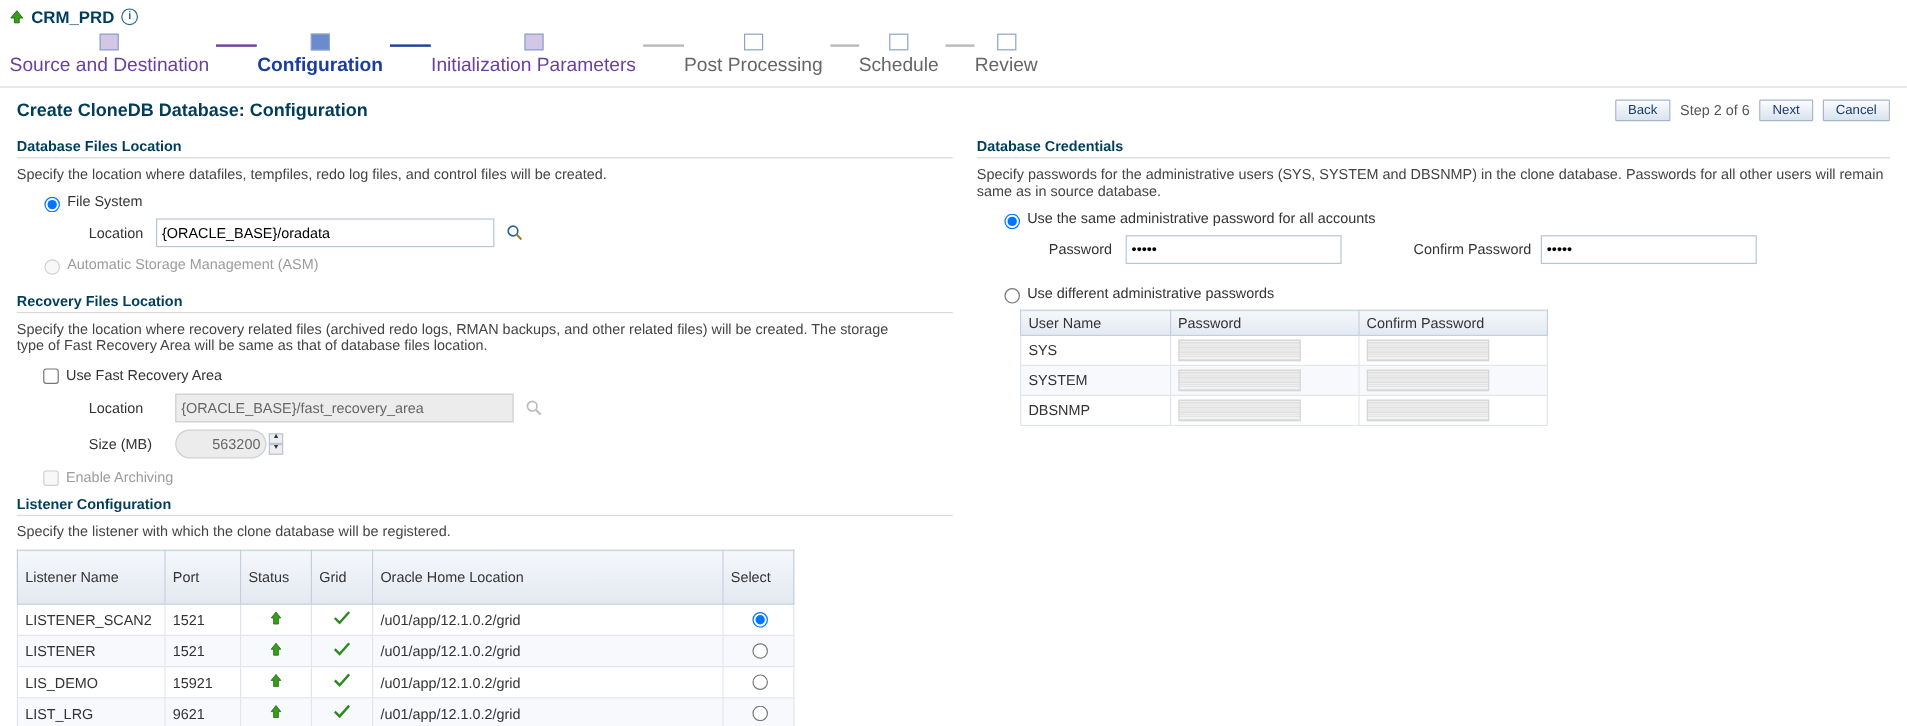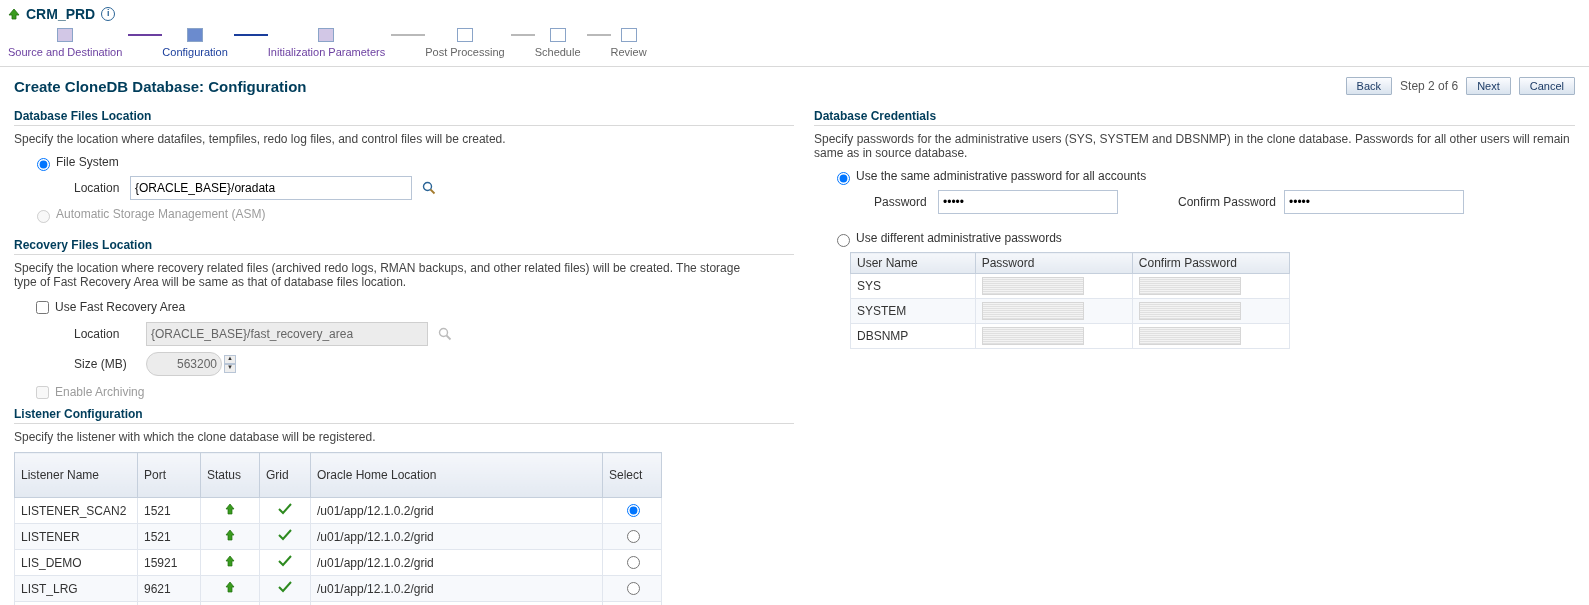--- a/index.html
+++ b/index.html
@@ -7,23 +7,23 @@
   .hdr{padding:6px 8px 0 8px;}
   .hdr-title{display:flex;align-items:center;font-weight:bold;color:#003d5b;font-size:14px;}
   .hdr-title .t-icon{width:12px;height:12px;margin-right:6px;display:inline-block;color:#3a9b1f;}
   .hdr-title .info-icon{width:12px;height:12px;margin-left:6px;display:inline-block;border:1px solid #2a6496;border-radius:50%;color:#2a6496;font-size:9px;line-height:11px;text-align:center;}
   
   .train{display:flex;align-items:center;padding:6px 8px 4px 8px;position:relative;}
   .step{display:flex;flex-direction:column;align-items:center;position:relative;margin-right:6px;}
   .step .box{width:14px;height:12px;border:1px solid #8aa4c8;background:#fff;display:inline-block;}
   .step.done .box{background:#d2c7e6;}
   .step.cur .box{background:#6b8bce;}
-  .step .lbl{margin-top:4px;font-size:11px;color:#666;}
+  .step .lbl{margin-top:4px;font-size:16px;color:#666;}
   .step.done .lbl{color:#6b3fa0;}
-  .step.cur .lbl{color:#1a3e9c;font-weight:normal;}
+  .step.cur .lbl{color:#1a3e9c;font-weight:bold;}
   .seg{height:2px;width:68px;background:#b9b9b9;margin:0 0 16px 0;}
   .seg.done{background:#6b3fa0;}
   .seg.cur{background:#1a3e9c;}
   .topline{border-top:1px solid #d9d9d9;margin:4px 0 8px 0;}
   
   .page-row{display:flex;align-items:center;justify-content:space-between;padding:2px 14px 4px 14px;}
   .page-title{font-size:15px;font-weight:bold;color:#003d5b;}
   .nav-btns{display:flex;align-items:center;}
   .btn{display:inline-block;border:1px solid #a6b6c8;background:linear-gradient(#fbfcff,#d9e3ee);color:#1c3b66;padding:2px 10px;font-size:11px;border-radius:1px;cursor:pointer;margin-left:8px;}
   .step-of{color:#555;margin-left:8px;}

